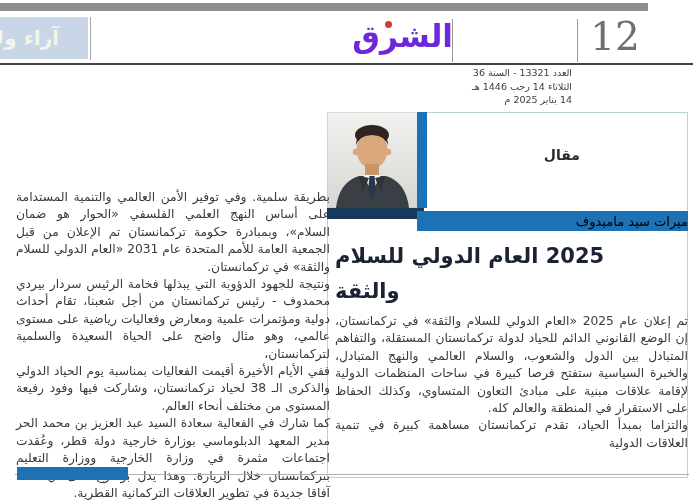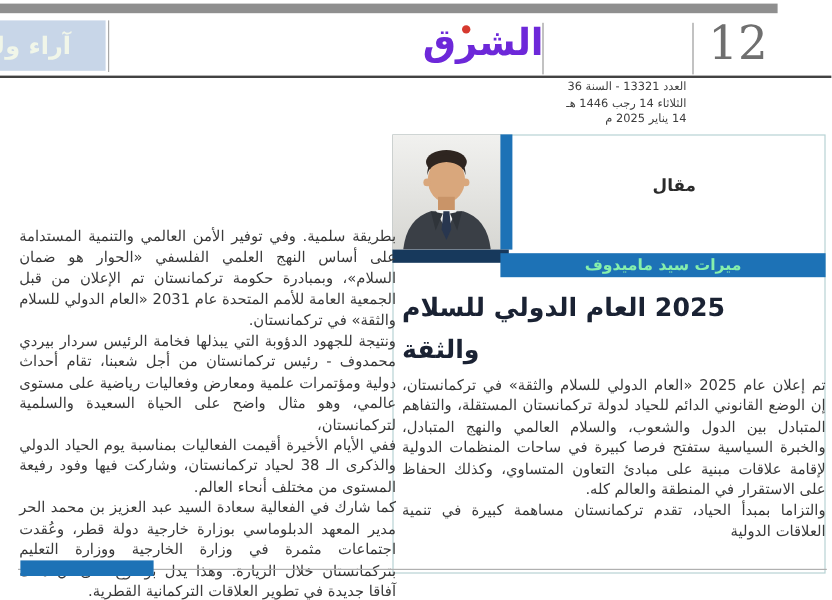--- a/index.html
+++ b/index.html
@@ -24,22 +24,22 @@
   .page-number{left:582px;top:11px;width:66px;font-family:"DejaVu Serif","Liberation Serif",serif;
     font-size:39px;color:#6f6f6f;text-align:center;line-height:52px;}
   .header-rule{left:0;top:63px;width:693px;height:2px;background:#424242;}
   
   .article-frame{left:327px;top:112px;width:361px;height:366px;
     border:1px solid #b7d3d4;box-sizing:border-box;}
   .photo{left:327px;top:112px;width:91px;height:96px;}
   .photo-vbar{left:417px;top:112px;width:10px;height:96px;background:#1d72b6;}
   .photo-underbar{left:327px;top:208px;width:97px;height:11px;background:#17395c;}
   .author-bar{left:417px;top:211px;width:271px;height:20px;background:#1d72b6;
-    color:#86efac;font-size:13px;font-weight:bold;direction:rtl;
-    display:flex;align-items:center;justify-content:center;}
+    color:#000000;font-size:13px;font-weight:normal;direction:rtl;
+    display:flex;align-items:center;justify-content:flex-start;}
   .kicker{left:495px;top:147px;width:85px;text-align:right;color:#2b2b2b;
     font-size:14px;font-weight:bold;direction:rtl;}
   .headline{left:335px;top:239px;width:306px;direction:rtl;text-align:left;
     font-size:21px;line-height:35px;font-weight:bold;color:#1a2233;}
   
   .col{direction:rtl;text-align:justify;font-size:12.3px;line-height:17.4px;color:#3a3a3a;}
   .col p{margin:0;}
   .col-right{left:335px;top:313px;width:353px;}
   .col-left{left:16px;top:189px;width:314px;}
   

